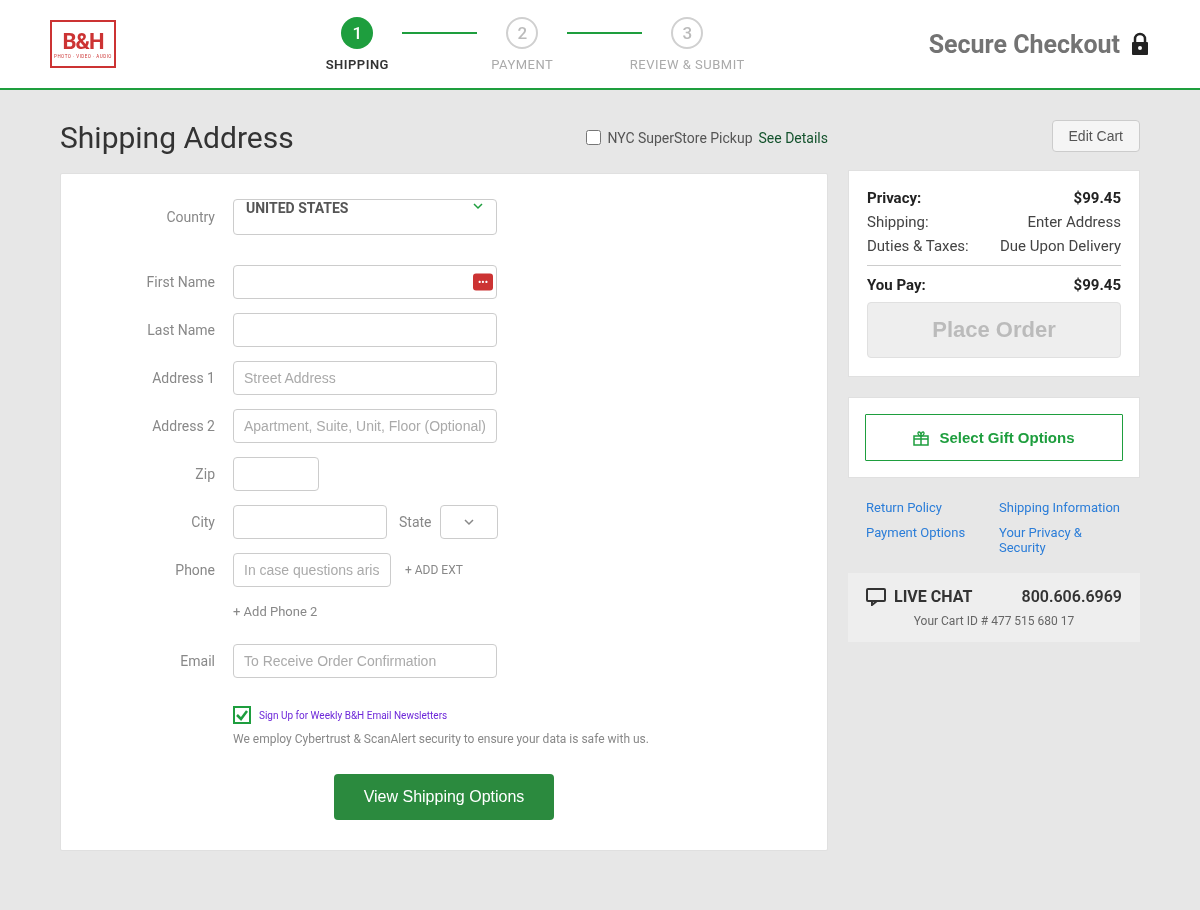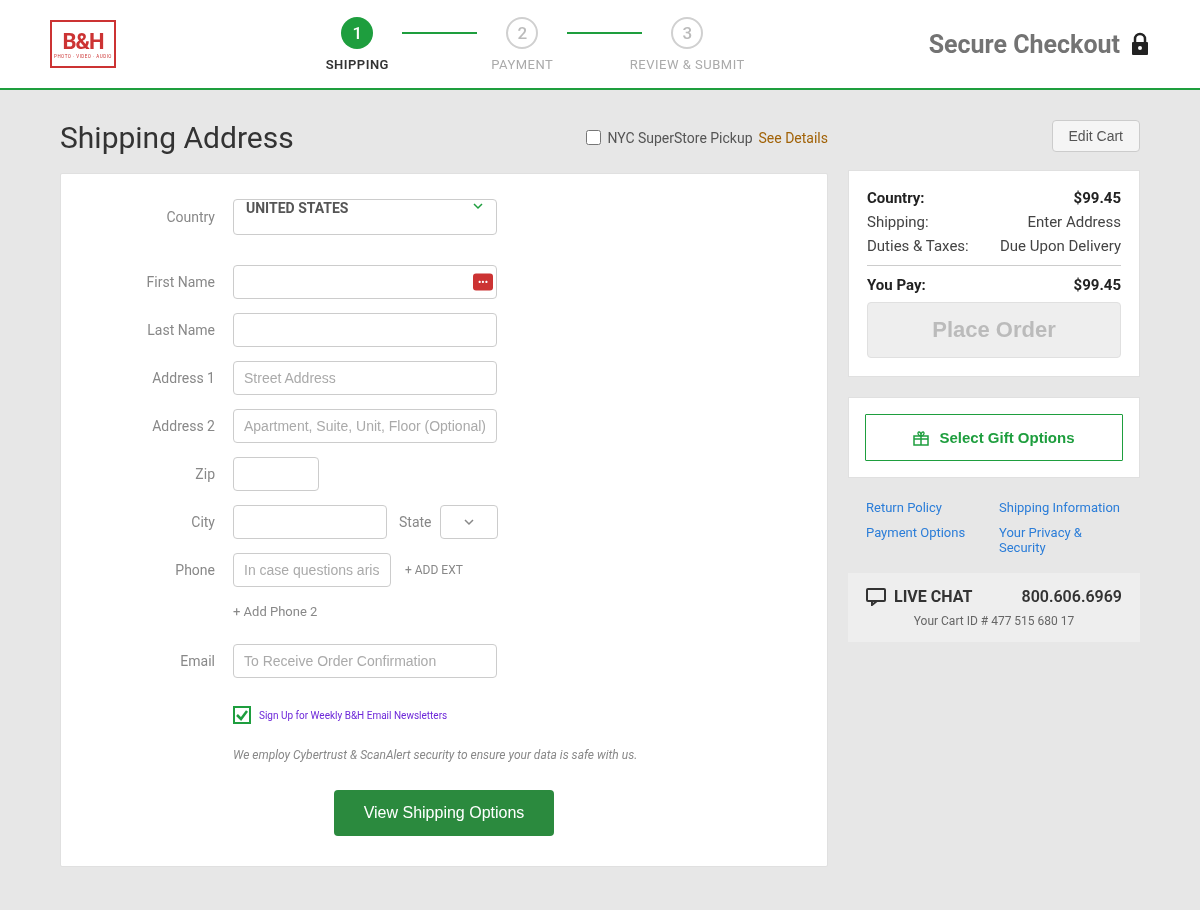--- a/index.html
+++ b/index.html
@@ -19,42 +19,42 @@
 .step-line { width: 75px; height: 2px; background: #1e9e3e; margin: 0 -15px 22px -15px; }
 .secure { display: flex; align-items: center; gap: 10px; font-size: 25px; color: #737373; font-weight: 700; }
 .lock-icon { width: 20px; height: 24px; }
 
 .container { max-width: 1100px; margin: 0 auto; padding: 30px 10px 40px 10px; display: flex; gap: 20px; align-items: flex-start; }
 .main { flex: 1; }
 .title-row { display: flex; align-items: center; justify-content: space-between; margin-bottom: 18px; }
 .page-title { font-size: 30px; font-weight: 400; color: #333; }
 .pickup { display: flex; align-items: center; gap: 6px; font-size: 14px; color: #555; }
 .pickup input { width: 15px; height: 15px; }
-.see-details { color: #a16207; font-size: 14px; cursor: pointer; }
+.see-details { color: #14532d; font-size: 14px; cursor: pointer; }
 
 .form-card { background: #fff; border: 1px solid #e0e0e0; border-radius: 2px; padding: 25px 40px 30px 40px; }
 .form-row { display: flex; align-items: center; margin-bottom: 14px; }
 .form-label { width: 132px; text-align: right; padding-right: 18px; font-size: 14px; color: #888; }
 .form-input { border: 1px solid #ccc; border-radius: 4px; height: 34px; padding: 0 10px; font-size: 14px; }
 .form-input.w-full { width: 264px; }
 .country-select { width: 264px; height: 36px; border: 1px solid #ccc; border-radius: 4px; padding: 0 12px; display: flex; justify-content: space-between; font-size: 14px; font-weight: 700; color: #555; cursor: pointer; }
 .chevron { width: 12px; height: 12px; }
 .form-input::placeholder { color: #aaa; }
 .link-text { color: #888; font-size: 13px; cursor: pointer; margin-left: 0; }
 .offset-row { padding-left: 132px; margin-bottom: 14px; }
 .zip-input { width: 86px; }
 .city-input { width: 154px; }
 .state-label { font-size: 14px; color: #888; margin: 0 8px 0 12px; }
 .state-select { width: 58px; height: 34px; border: 1px solid #ccc; border-radius: 4px; display: flex; align-items: center; justify-content: center; cursor: pointer; }
 .phone-input { width: 158px; }
 .add-ext { font-size: 12px; color: #888; margin-left: 14px; cursor: pointer; }
 .newsletter-row { display: flex; align-items: center; gap: 8px; }
 .checked-box { width: 18px; height: 18px; border: 2px solid #1e9e3e; display: flex; align-items: center; justify-content: center; }
 .newsletter-label { font-size: 10px; color: #6d28d9; }
-.security-note { font-size: 12px; color: #888; font-style: italic; margin-top: 24px; }
+.security-note { font-size: 12px; color: #888; margin-top: 8px; }
 .submit-row { text-align: center; margin-top: 28px; }
 .view-shipping-btn { background: #2b8a3e; color: #fff; border: none; border-radius: 4px; padding: 14px 30px; font-size: 16px; cursor: pointer; }
 .firstname-wrap { position: relative; width: 264px; }
 .input-badge { position: absolute; right: 4px; top: 50%; transform: translateY(-50%); width: 20px; height: 17px; background: #cc3333; border-radius: 3px; color:#fff; font-size:10px; display:flex; align-items:center; justify-content:center; }
 
 .sidebar { width: 292px; }
 .edit-cart { float: right; background: #f5f5f5; border: 1px solid #ccc; border-radius: 4px; padding: 7px 16px; font-size: 14px; color: #555; cursor: pointer; margin-bottom: 18px; }
 .summary-card { background: #fff; border: 1px solid #e0e0e0; padding: 18px 18px; clear: both; margin-bottom: 20px; }
 .summary-row { display: flex; justify-content: space-between; font-size: 15px; margin-bottom: 6px; color: #444; }
 .summary-row.bold { font-weight: 700; color: #222; }
@@ -190,21 +190,21 @@
       <div class="submit-row">
         <button class="view-shipping-btn">View Shipping Options</button>
       </div>
     </div>
   </div>
 
   <div class="sidebar">
     <button class="edit-cart">Edit Cart</button>
     <div class="summary-card">
       <div class="summary-row bold">
-        <span>Country:</span>
+        <span>Privacy:</span>
         <span>$99.45</span>
       </div>
       <div class="summary-row">
         <span>Shipping:</span>
         <span>Enter Address</span>
       </div>
       <div class="summary-row">
         <span>Duties &amp; Taxes:</span>
         <span>Due Upon Delivery</span>
       </div>

